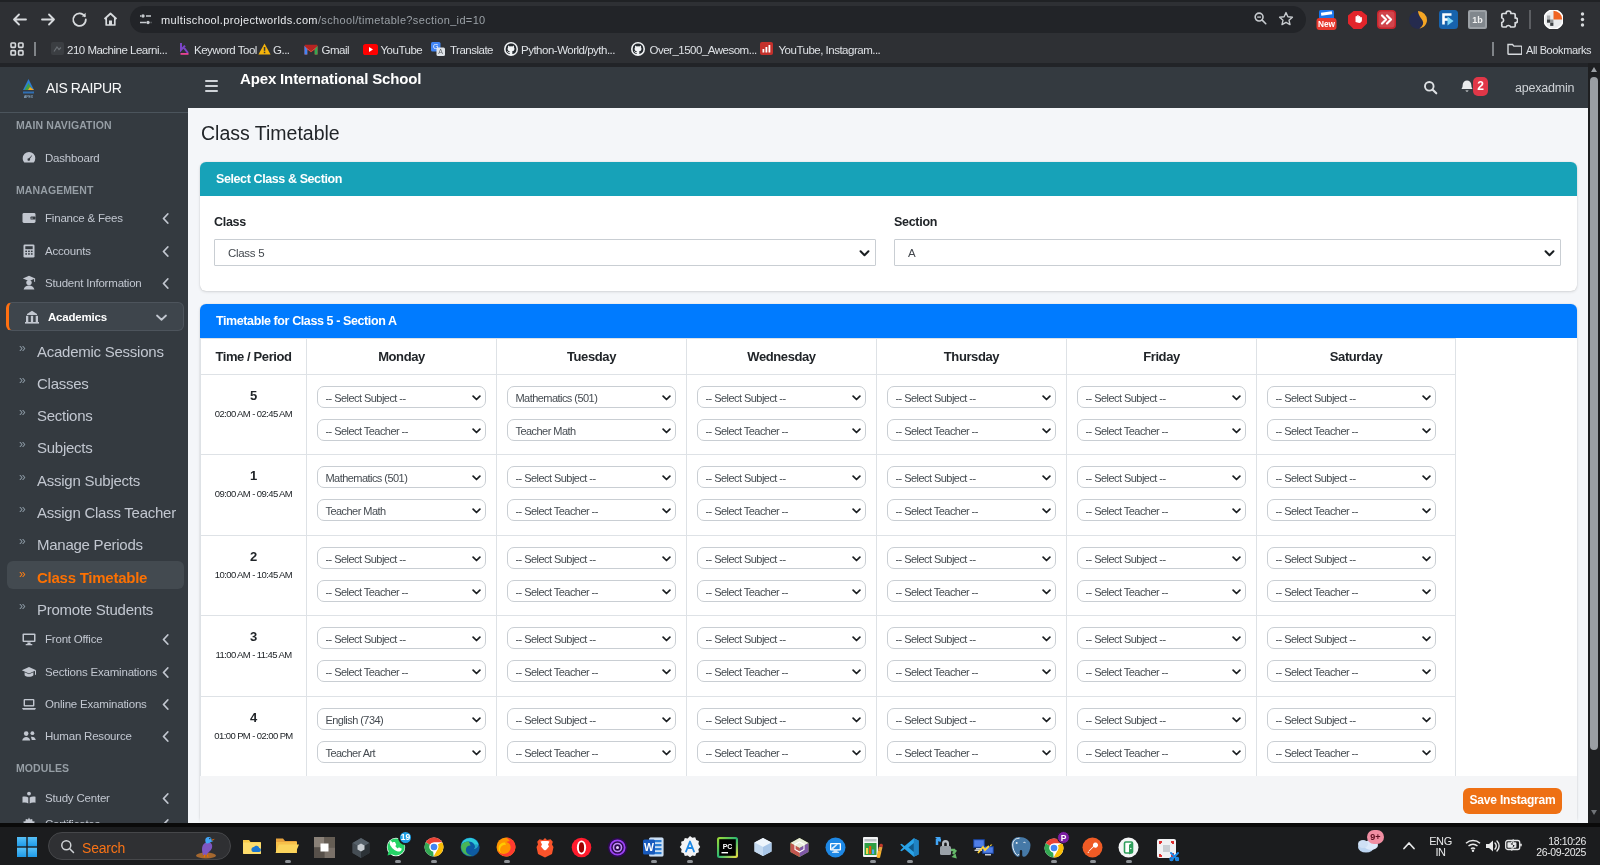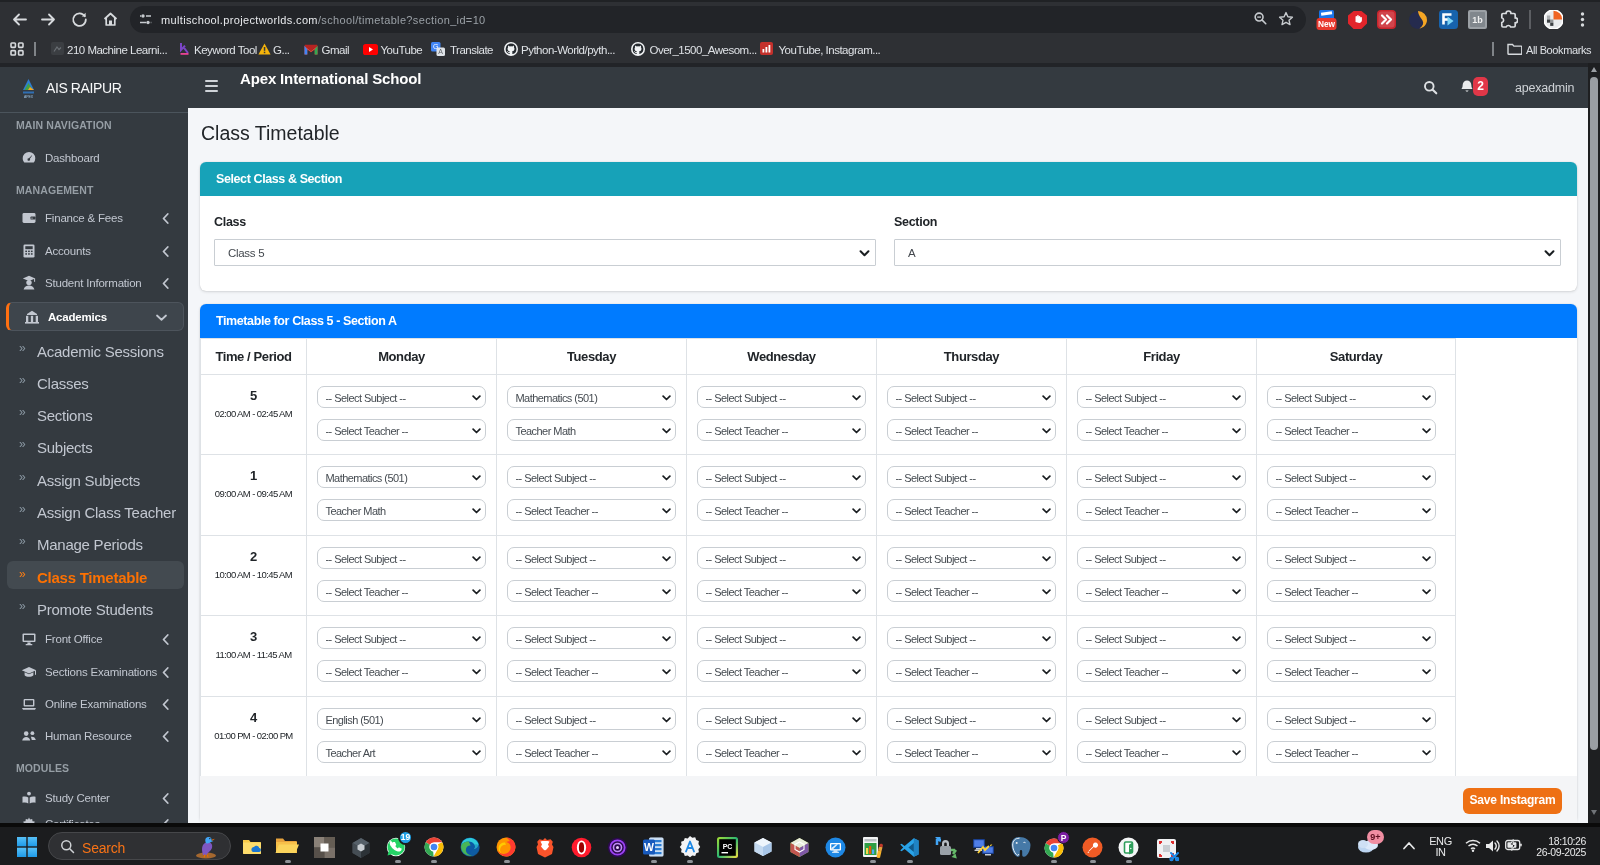--- a/index.html
+++ b/index.html
@@ -846,21 +846,21 @@
                 </div>
               </td>
             </tr>
 <tr>
               <td class="pc">
                 <div class="pn">4</div>
                 <div class="pt">01:00 PM - 02:00 PM</div>
               </td>
               <td>
                 <div class="sel">
-                  <span>English (501)</span>
+                  <span>English (734)</span>
                   <svg class="sc" viewBox="0 0 12 8">
                     <path d="M1.5 1.5 L6 6 L10.5 1.5" fill="none" stroke="#1a1e21" stroke-width="2.3" stroke-linecap="round" stroke-linejoin="round"></path>
                   </svg>
                 </div>
                 <div class="sel">
                   <span>Teacher Art</span>
                   <svg class="sc" viewBox="0 0 12 8">
                     <path d="M1.5 1.5 L6 6 L10.5 1.5" fill="none" stroke="#1a1e21" stroke-width="2.3" stroke-linecap="round" stroke-linejoin="round"></path>
                   </svg>
                 </div>

